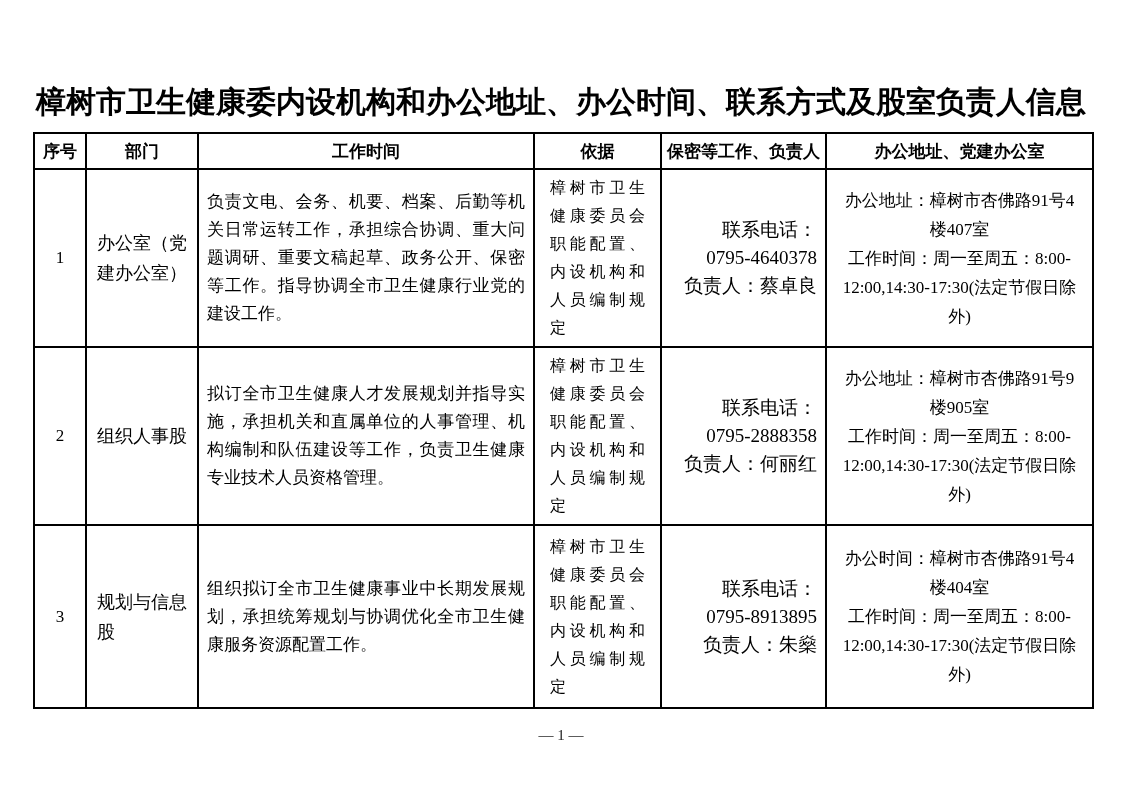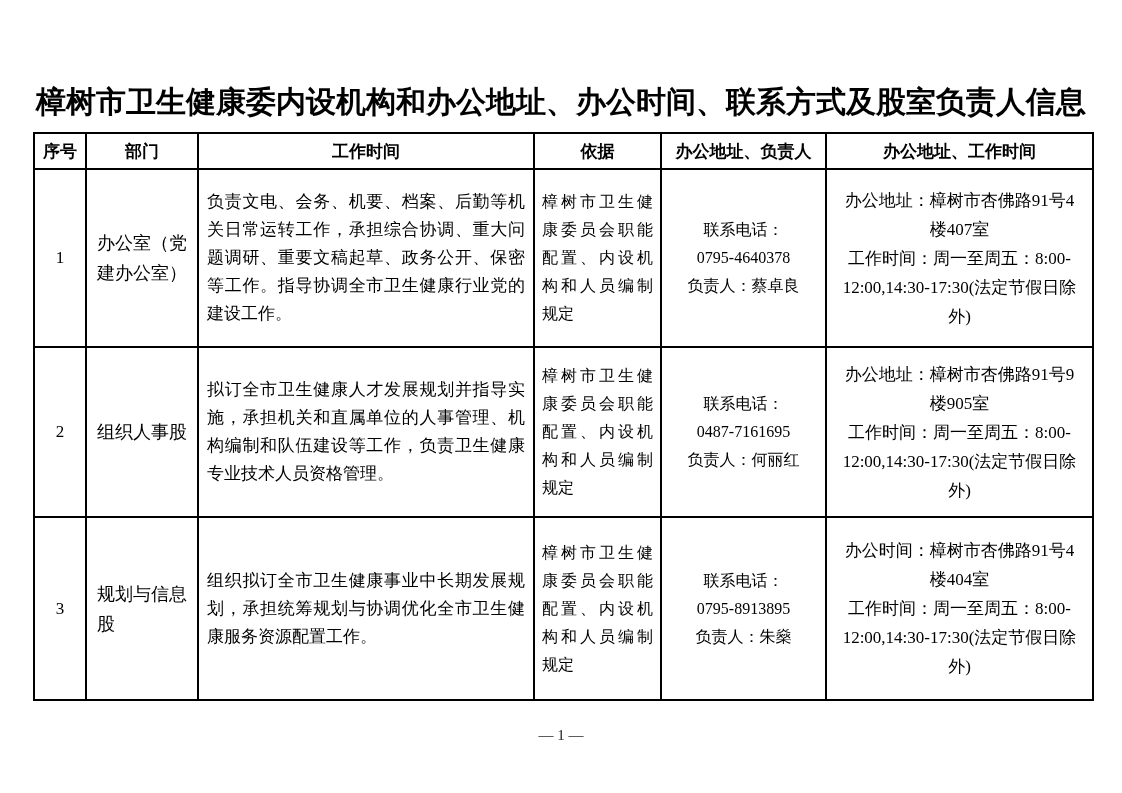--- a/index.html
+++ b/index.html
@@ -68,28 +68,28 @@
   }
   td.c-duties {
     font-size: 17px;
     line-height: 28px;
     padding: 18px 8px;
     text-align: justify;
   }
   td.c-basis {
     font-size: 16px;
     line-height: 28px;
-    padding: 4px 7px;
+    padding: 4px 15px;
     text-align: justify;
   }
   td.c-contact {
-    font-size: 16px;
+    font-size: 19px;
     line-height: 28px;
     padding: 4px 8px;
-    text-align: center;
+    text-align: right;
   }
   td.c-office {
     font-size: 17px;
     line-height: 29px;
     padding: 4px 10px;
     text-align: center;
   }
   .page-footer {
     position: absolute;
     top: 727px;
@@ -116,22 +116,22 @@
       <col style="width:127px">
       <col style="width:165px">
       <col style="width:267px">
     </colgroup>
     <thead>
       <tr>
         <th>序号</th>
         <th>部门</th>
         <th>工作时间</th>
         <th>依据</th>
-        <th>办公地址、负责人</th>
-        <th>办公地址、工作时间</th>
+        <th>保密等工作、负责人</th>
+        <th>办公地址、党建办公室</th>
       </tr>
     </thead>
     <tbody>
       <tr class="row-1">
         <td class="c-no">1</td>
         <td class="c-dept">办公室（党建办公室）</td>
         <td class="c-duties">负责文电、会务、机要、档案、后勤等机关日常运转工作，承担综合协调、重大问题调研、重要文稿起草、政务公开、保密等工作。指导协调全市卫生健康行业党的建设工作。</td>
         <td class="c-basis">樟树市卫生健康委员会职能配置、内设机构和人员编制规定</td>
         <td class="c-contact">
           <div>联系电话：</div>
@@ -143,21 +143,21 @@
           <div>工作时间：周一至周五：8:00-12:00,14:30-17:30(法定节假日除外)</div>
         </td>
       </tr>
       <tr class="row-2">
         <td class="c-no">2</td>
         <td class="c-dept">组织人事股</td>
         <td class="c-duties">拟订全市卫生健康人才发展规划并指导实施，承担机关和直属单位的人事管理、机构编制和队伍建设等工作，负责卫生健康专业技术人员资格管理。</td>
         <td class="c-basis">樟树市卫生健康委员会职能配置、内设机构和人员编制规定</td>
         <td class="c-contact">
           <div>联系电话：</div>
-          <div>0487-7161695</div>
+          <div>0795-2888358</div>
           <div>负责人：何丽红</div>
         </td>
         <td class="c-office">
           <div>办公地址：樟树市杏佛路91号9楼905室</div>
           <div>工作时间：周一至周五：8:00-12:00,14:30-17:30(法定节假日除外)</div>
         </td>
       </tr>
       <tr class="row-3">
         <td class="c-no">3</td>
         <td class="c-dept">规划与信息股</td>

